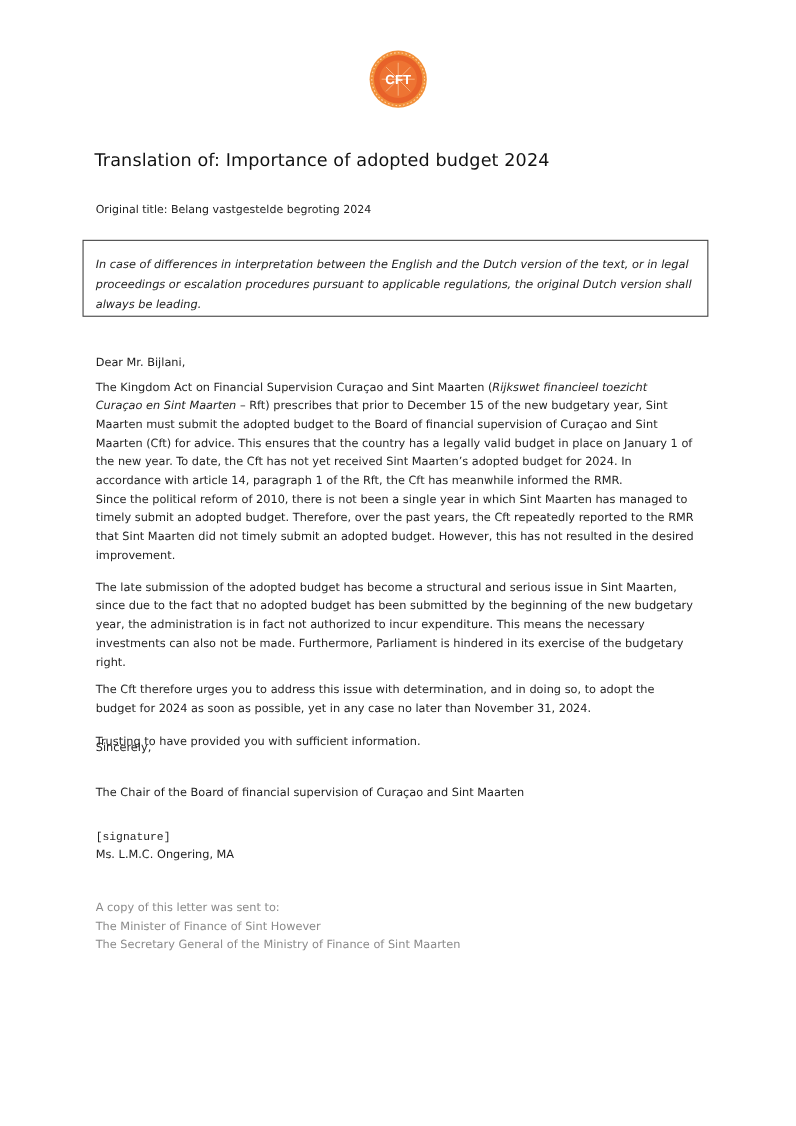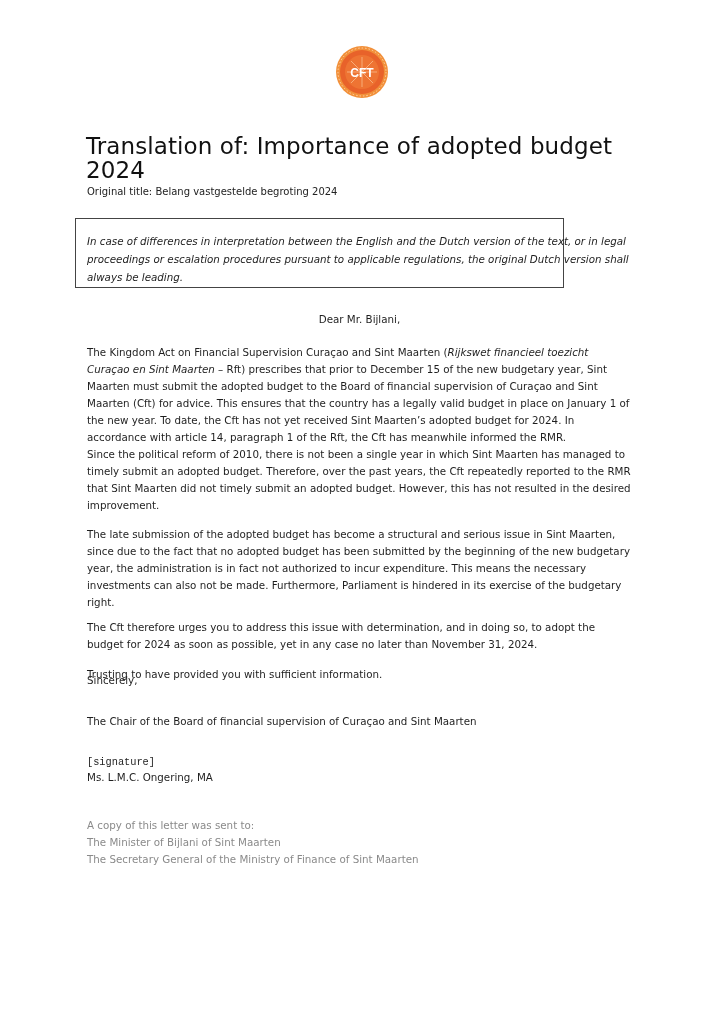--- a/index.html
+++ b/index.html
@@ -1,23 +1,23 @@
 <!DOCTYPE html>
 <html><head>
 <meta charset="utf-8">
 <style>
   html, body { margin: 0; padding: 0; background: #ffffff; }
   body { width: 724px; height: 1024px; position: relative; overflow: hidden;
          font-family: "DejaVu Sans", sans-serif; color: #1a1a1a; }
   .logo { position: absolute; left: 335px; top: 45px; width: 54px; height: 54px; }
   .title { position: absolute; left: 86px; top: 134px; width: 560px;
-           font-size: 23px; line-height: 24px; font-weight: normal; color: #111;
+           font-size: 16px; line-height: 24px; font-weight: normal; color: #111;
            letter-spacing: 0.1px; margin: 0; }
   .subtitle { position: absolute; left: 87px; top: 186px; font-size: 10px; color: #222; }
-  .notice { position: absolute; left: 75px; top: 218px; width: 489px; height: 70px;
+  .notice { position: absolute; left: 75px; top: 218px; width: 569px; height: 70px;
             border: 1.5px solid #444; box-sizing: border-box; }
   .notice p { margin: 0; position: absolute; left: 11px; top: 13px; width: 550px;
               font-size: 10.3px; line-height: 18px; font-style: italic; color: #222; }
   .body { position: absolute; left: 87px; width: 545px; font-size: 10.3px; line-height: 17px; color: #1e1e1e; }
   .body p { margin: 0; }
   .grey { color: #8a8a8a; }
 </style>
 </head>
 <body>
 
@@ -37,32 +37,32 @@
   </svg>
 </div>
 
 <h1 class="title">Translation of: Importance of adopted budget 2024</h1>
 <div class="subtitle">Original title: Belang vastgestelde begroting 2024</div>
 
 <div class="notice">
   <p>In case of differences in interpretation between the English and the Dutch version of the text, or in legal proceedings or escalation procedures pursuant to applicable regulations, the original Dutch version shall always be leading.</p>
 </div>
 
-<div class="body" style="top:311px;text-align:center;">Dear Mr. Bijlani,</div>
+<div class="body" style="top:322px;">Dear Mr. Bijlani,</div>
 
 <div class="body" style="top:344px;">
   <p><span>The Kingdom Act on Financial Supervision Curaçao and Sint Maarten (</span><i>Rijkswet financieel toezicht Curaçao en Sint Maarten</i><span> – Rft) prescribes that prior to December 15 of the new budgetary year, Sint Maarten must submit the adopted budget to the Board of financial supervision of Curaçao and Sint Maarten (Cft) for advice. This ensures that the country has a legally valid budget in place on January 1 of the new year. To date, the Cft has not yet received Sint Maarten’s adopted budget for 2024. In accordance with article 14, paragraph 1 of the Rft, the Cft has meanwhile informed the RMR.</span></p>
 </div>
 
 <div class="body" style="top:446px;">Since the political reform of 2010, there is not been a single year in which Sint Maarten has managed to timely submit an adopted budget. Therefore, over the past years, the Cft repeatedly reported to the RMR that Sint Maarten did not timely submit an adopted budget. However, this has not resulted in the desired improvement.</div>
 <div class="body" style="top:526px;">The late submission of the adopted budget has become a structural and serious issue in Sint Maarten, since due to the fact that no adopted budget has been submitted by the beginning of the new budgetary year, the administration is in fact not authorized to incur expenditure. This means the necessary investments can also not be made. Furthermore, Parliament is hindered in its exercise of the budgetary right.</div>
 <div class="body" style="top:619px;">The Cft therefore urges you to address this issue with determination, and in doing so, to adopt the budget for 2024 as soon as possible, yet in any case no later than November 31, 2024.</div>
 <div class="body" style="top:666px;">Trusting to have provided you with sufficient information.</div>
 <div class="body" style="top:672px;">Sincerely,</div>
 <div class="body" style="top:713px;">The Chair of the Board of financial supervision of Curaçao and Sint Maarten</div>
 <div class="body" style="top:754px;font-family:Liberation Mono, monospace;">[signature]</div>
 <div class="body" style="top:769px;">Ms. L.M.C. Ongering, MA</div>
 
 <div class="body grey" style="top:817px;">
   <p>A copy of this letter was sent to:</p>
-  <p>The Minister of Bijlani of Sint Maarten</p>
+  <p>The Minister of Finance of Sint However</p>
   <p>The Secretary General of the Ministry of Finance of Sint Maarten</p>
 </div>
 
 </body></html>

